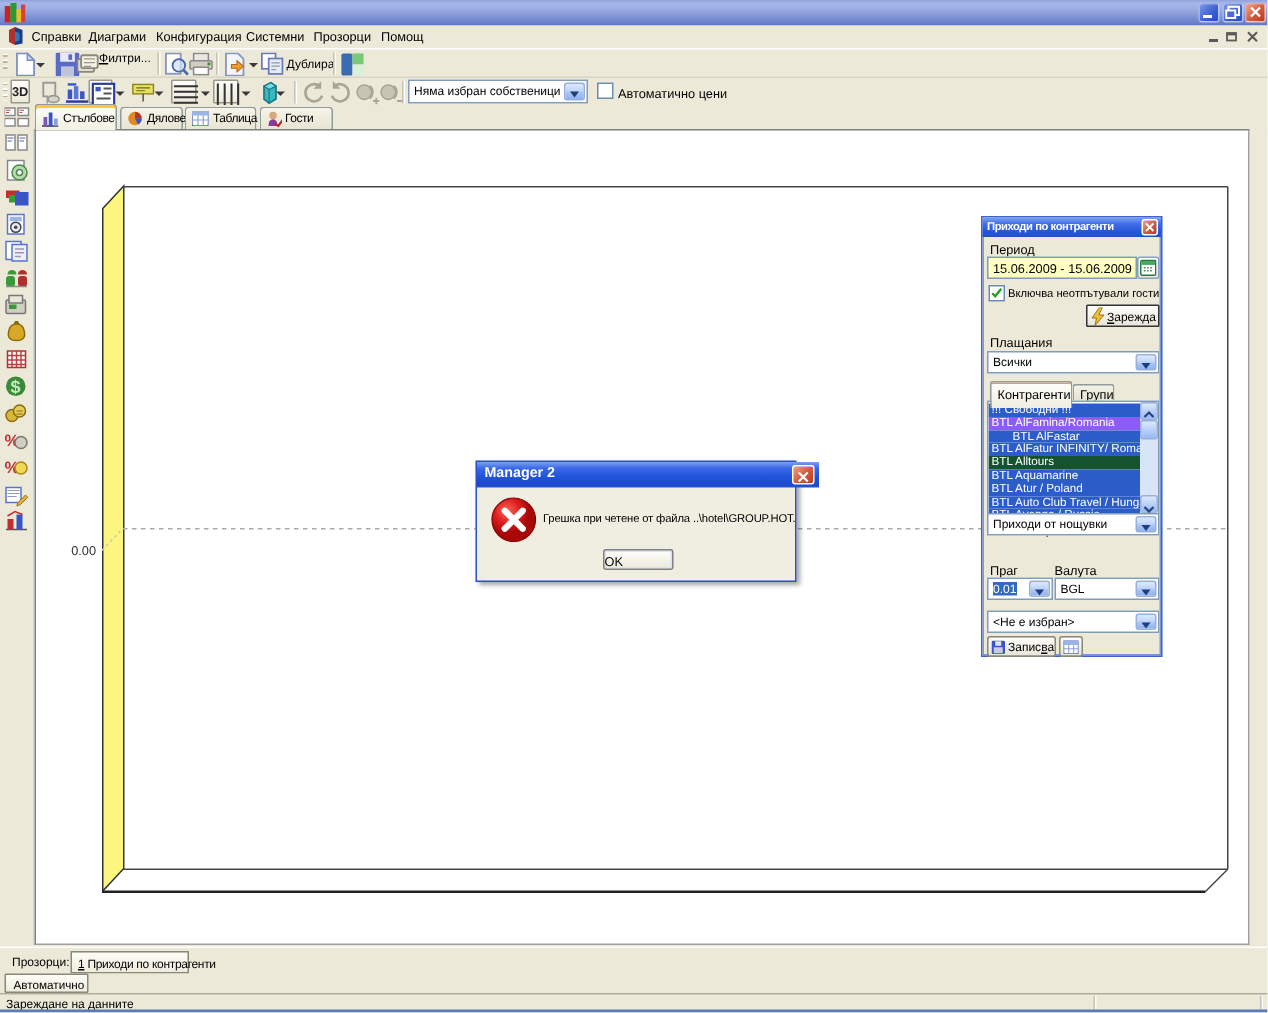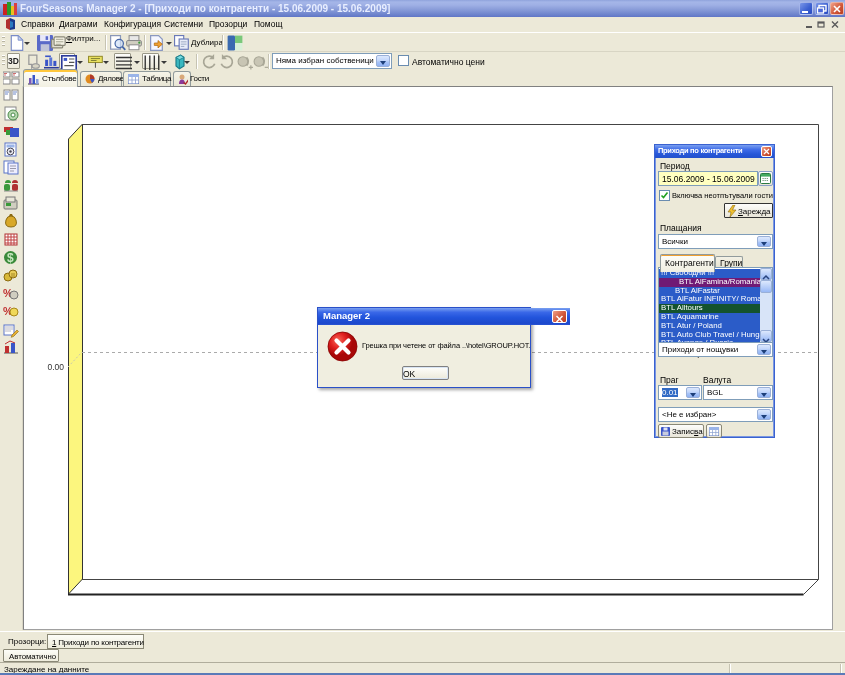--- a/index.html
+++ b/index.html
@@ -44,21 +44,20 @@
 </head>
 <body>
 
 <div id="titlebar">
   <svg class="abs" style="left:3px;top:2px" width="14" height="13" viewBox="0 0 14 13">
     <rect x="0" y="2" width="4" height="11" fill="#cc2222"></rect>
     <rect x="4" y="0" width="4" height="13" fill="#2a9a2a"></rect>
     <rect x="8" y="4" width="4" height="9" fill="#e8c020"></rect>
     <rect x="11" y="1" width="3" height="12" fill="#d84040"></rect>
   </svg>
-  <div class="ttext">FourSeasons Manager 2 - [Приходи по контрагенти - 15.06.2009 - 15.06.2009]</div>
   <div class="winbtn min"><svg width="12" height="11">
         <rect x="2" y="7" width="6" height="2" fill="#fff"></rect>
       </svg></div>
   <div class="winbtn res"><svg width="12" height="11">
         <rect x="3" y="1.5" width="7" height="5.5" fill="none" stroke="#fff" stroke-width="1.4"></rect>
         <rect x="1.5" y="4" width="6" height="5" fill="#4a68d8" stroke="#fff" stroke-width="1.3"></rect>
       </svg></div>
   <div class="winbtn cls"><svg width="12" height="11">
         <path d="M3 2 L9 8 M9 2 L3 8" stroke="#fff" stroke-width="1.6"></path>
       </svg></div>
@@ -237,21 +236,21 @@
     <div class="abs" style="left:17px;top:2px">Дялове</div>
   </div>
   <div class="abs" style="left:100px;top:2px;width:48px;height:15px;background:linear-gradient(180deg,#f6f4e8,#e8e5d4);border:1px solid #919b9c;border-bottom:none;border-radius:3px 3px 0 0;">
     <svg class="abs" style="left:4px;top:2px" width="11" height="10" viewBox="0 0 11 10">
         <rect x="0" y="0" width="11" height="10" rx="1" fill="#fff" stroke="#4a6ab8"></rect>
         <rect x="0" y="0" width="11" height="3" fill="#9ab4e8"></rect>
         <path d="M0 6 h11 M4 3 v7 M7.5 3 v7" stroke="#8aa0d0" stroke-width=".8"></path>
       </svg>
     <div class="abs" style="left:18px;top:2px">Таблица</div>
   </div>
-  <div class="abs" style="left:150px;top:2px;width:18px;height:15px;background:linear-gradient(180deg,#f6f4e8,#e8e5d4);border:1px solid #919b9c;border-bottom:none;border-radius:3px 3px 0 0;">
+  <div class="abs" style="left:150px;top:2px;width:49px;height:15px;background:linear-gradient(180deg,#f6f4e8,#e8e5d4);border:1px solid #919b9c;border-bottom:none;border-radius:3px 3px 0 0;">
     <svg class="abs" style="left:4px;top:2px" width="10" height="11" viewBox="0 0 10 11">
         <circle cx="4" cy="3" r="2.5" fill="#d8a878"></circle>
         <path d="M1 10 q0 -4.5 3 -4.5 q3 0 3 4.5 z" fill="#8a3a9a"></path>
         <path d="M5.5 8.5 l2 1.5 3 -4" stroke="#b02a2a" stroke-width="1.4" fill="none"></path>
       </svg>
     <div class="abs" style="left:16px;top:2px">Гости</div>
   </div>
 </div>
 
 <div class="abs" style="left:0;top:86px;width:23px;height:544px;background:#ece9d8;border-right:1px solid #d8d5c4">
@@ -385,21 +384,21 @@
     </div>
   <div class="abs" style="left:5px;top:109px;width:55px;height:18px;background:linear-gradient(180deg,#fefefa,#f0eee0);border:1px solid #919b9c;border-bottom:none;border-radius:2px 2px 0 0;box-shadow:inset 0 1px 0 #f0a030;z-index:2">
     <div class="abs" style="left:4px;top:3px;font-size:8.5px">Контрагенти</div>
   </div>
   <div class="abs" style="left:60px;top:111px;width:28px;height:11px;background:linear-gradient(180deg,#f4f2e6,#e6e3d2);border:1px solid #919b9c;border-bottom:none;border-radius:2px 2px 0 0;">
     <div class="abs" style="left:4px;top:1px;font-size:8.5px">Групи</div>
   </div>
   <div class="abs" style="left:3px;top:122px;width:115px;height:76px;background:#fff;border:1px solid #7f9db9;overflow:hidden">
     <div style="position:absolute;left:0;top:1px;width:102px;font-size:7.8px;color:#fff;line-height:8.8px;white-space:nowrap">
       <div style="background:#2b5cc8;padding-left:2px">!!! Свободни !!!</div>
-      <div style="background:#701a75;padding-left:20px">BTL AlFamina/Romania</div>
+      <div style="background:#8b5cf6;padding-left:2px">BTL AlFamina/Romania</div>
       <div style="background:#2b5cc8;padding-left:16px">BTL AlFastar</div>
       <div style="background:#2b5cc8;padding-left:2px">BTL AlFatur INFINITY/ Romani</div>
       <div style="background:#14532d;padding-left:2px">BTL Alltours</div>
       <div style="background:#2b5cc8;padding-left:2px">BTL Aquamarine</div>
       <div style="background:#2b5cc8;padding-left:2px">BTL Atur / Poland</div>
       <div style="background:#2b5cc8;padding-left:2px">BTL Auto Club Travel / Hunga</div>
       <div style="background:#2b5cc8;padding-left:2px">BTL Avange / Russia</div>
     </div>
     <div class="abs" style="right:0;top:0;width:12px;height:74px;background:#d8e4f8"></div>
     <div class="sbtn" style="right:0;top:0;width:12px;height:12px"><svg width="10" height="10">
@@ -440,21 +439,21 @@
   <div class="abs" style="left:51px;top:279px;width:16px;height:14px;background:linear-gradient(180deg,#fdfdfb,#e8e5d8);border:1px solid #8a8876;border-radius:2px">
     <svg class="abs" style="left:2px;top:2px" width="10" height="9" viewBox="0 0 10 9">
         <rect width="10" height="9" rx="1" fill="#fff" stroke="#4a6ab8"></rect>
         <rect width="10" height="3" fill="#9ab4e8"></rect>
         <path d="M0 5.5 h10 M3.5 3 v6 M6.8 3 v6" stroke="#8aa0d0" stroke-width=".7"></path>
       </svg>
   </div>
 </div>
 
 <div class="abs" style="left:317px;top:307px;width:214px;height:81px;background:#f0eee0;border:1px solid #2a50c8;box-shadow:2px 2px 3px rgba(0,0,0,.35);">
-  <div class="abs" style="left:0;top:0;width:252px;height:17px;background:linear-gradient(180deg,#7aa0f0 0%,#3a68e8 25%,#2254dc 55%,#1c48cc 90%,#2a54d4 100%);">
+  <div class="abs" style="left:0;top:0;width:228px;height:17px;background:linear-gradient(180deg,#7aa0f0 0%,#3a68e8 25%,#2254dc 55%,#1c48cc 90%,#2a54d4 100%);">
     <div class="abs" style="left:5px;top:2px;font-size:9.5px;font-weight:bold;color:#fff">Manager 2</div>
     <div class="abs" style="right:3px;top:2px;width:15px;height:13px;border-radius:2px;background:linear-gradient(135deg,#f0a088,#d2593a 55%,#b83c20);border:1px solid #fff">
       <svg width="13" height="11">
           <path d="M3.5 2 L9.5 8 M9.5 2 L3.5 8" stroke="#fff" stroke-width="1.5"></path>
         </svg>
     </div>
   </div>
   <svg class="abs" style="left:9px;top:23px" width="31" height="31" viewBox="0 0 31 31">
     <defs>
         <radialGradient id="rg" cx="35%" cy="30%">
@@ -467,21 +466,21 @@
     <path d="M9.5 9.5 L21.5 21.5 M21.5 9.5 L9.5 21.5" stroke="#fff" stroke-width="4.2" stroke-linecap="round"></path>
   </svg>
   <div class="abs" style="left:44px;top:33px;font-size:7.5px;color:#000;white-space:nowrap;letter-spacing:-.1px">Грешка при четене от файла ..\hotel\GROUP.HOT.</div>
   <div class="abs" style="left:84px;top:58px;width:47px;height:14px;background:linear-gradient(180deg,#fefefc,#ece9da);border:1px solid #808080;border-radius:2px;box-shadow:inset 0 0 0 1px #d8e4f4;">
     <div style="text-align:left;font-size:8.5px;padding-top:2px">OK</div>
   </div>
 </div>
 
 <div class="abs" style="left:0;top:631px;width:845px;height:18px;background:#ece9d8;border-top:1px solid #fff">
   <div class="abs" style="left:8px;top:5px;font-size:8px">Прозорци:</div>
-  <div class="abs" style="left:47px;top:2px;width:97px;height:15px;background:linear-gradient(180deg,#fdfdf8,#eeecdc);border:1px solid #8a8876;">
+  <div class="abs" style="left:47px;top:2px;width:79px;height:15px;background:linear-gradient(180deg,#fdfdf8,#eeecdc);border:1px solid #8a8876;">
     <div class="abs" style="left:4px;top:3px;font-size:8px;white-space:nowrap;letter-spacing:-.2px"><span style="text-decoration:underline">1</span> Приходи по контрагенти</div>
   </div>
 </div>
 <div class="abs" style="left:0;top:649px;width:845px;height:13px;background:#ece9d8;">
   <div class="abs" style="left:3px;top:0px;width:56px;height:13px;background:linear-gradient(180deg,#fdfdf8,#eeecdc);border:1px solid #8a8876;border-radius:1px">
     <div class="abs" style="left:5px;top:2px;font-size:7.8px">Автоматично</div>
   </div>
 </div>
 <div class="abs" style="left:0;top:662px;width:845px;height:11px;background:#ece9d8;border-top:1px solid #b0ad9c">
   <div class="abs" style="left:4px;top:2px;font-size:8px">Зареждане на данните</div>

